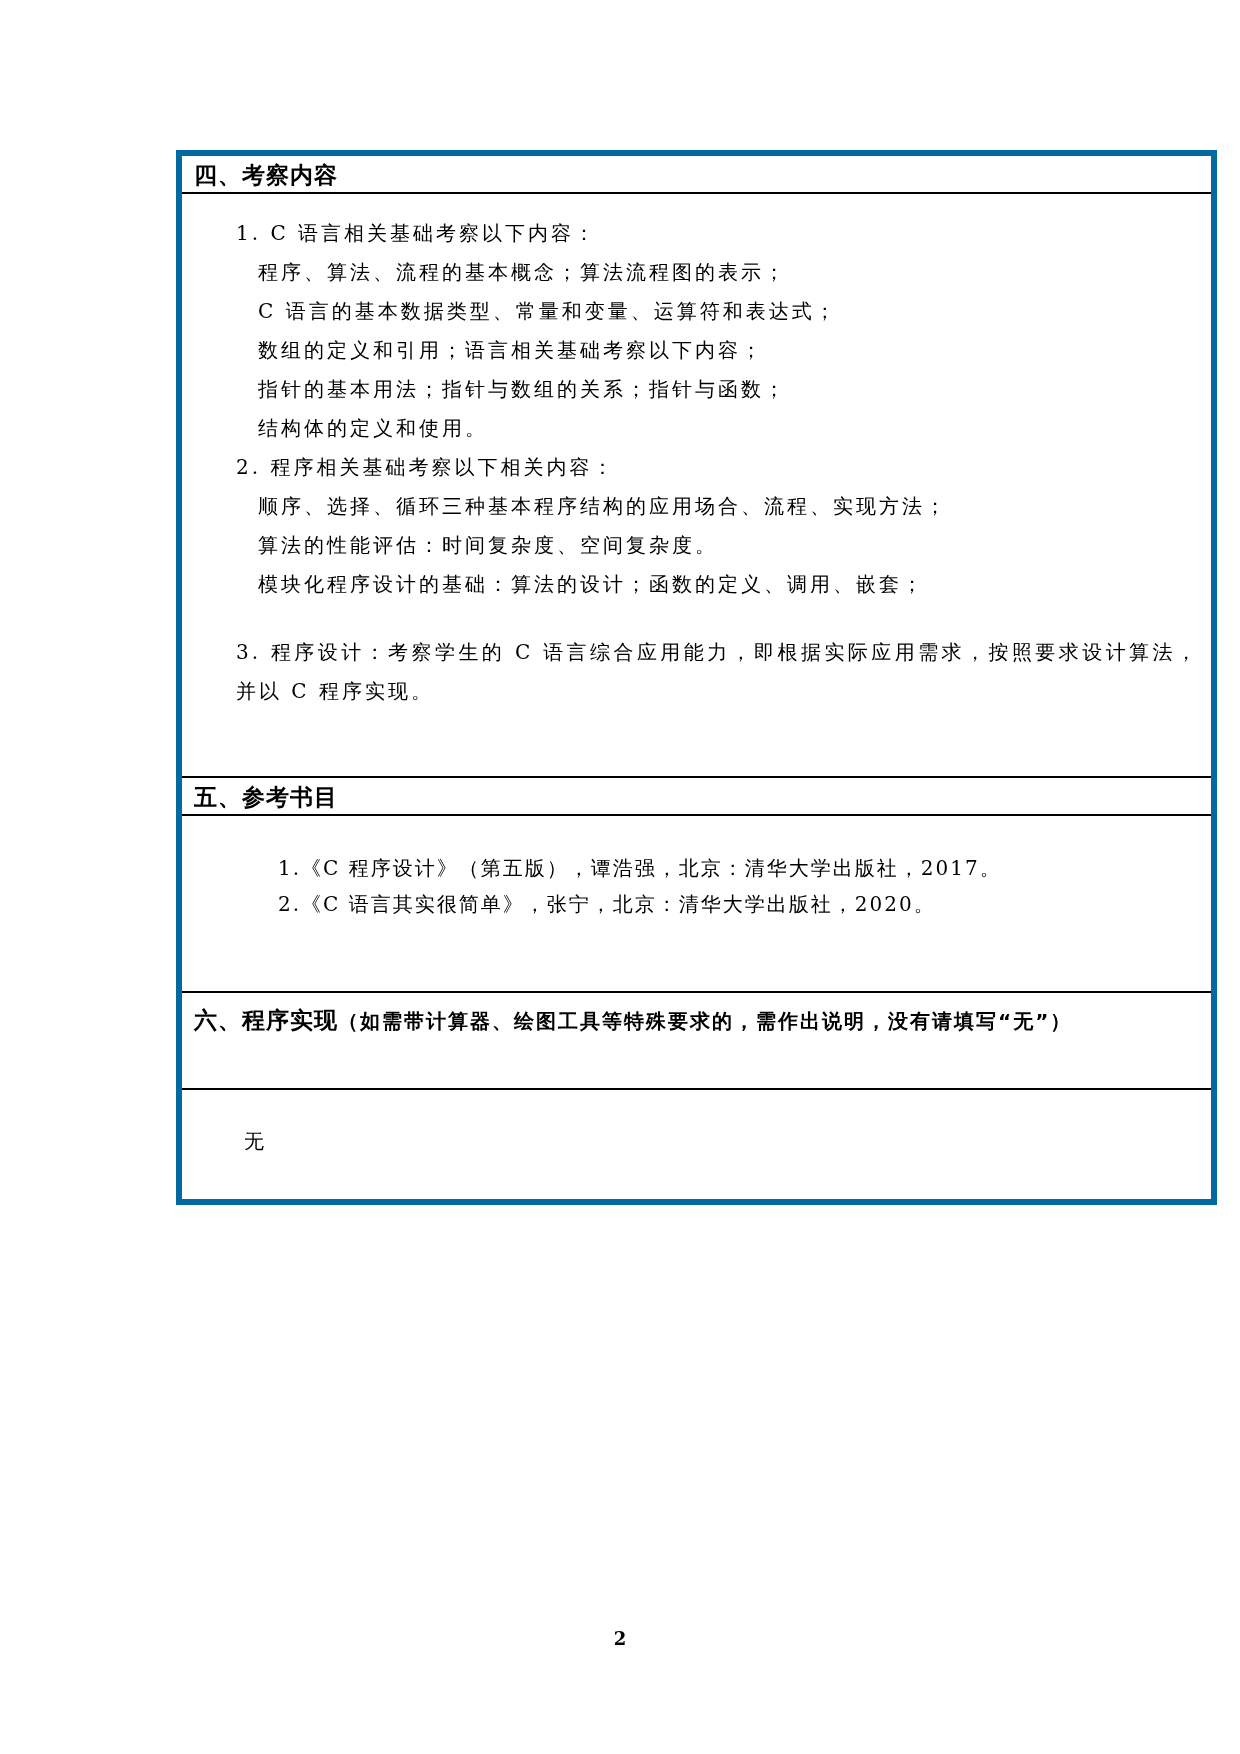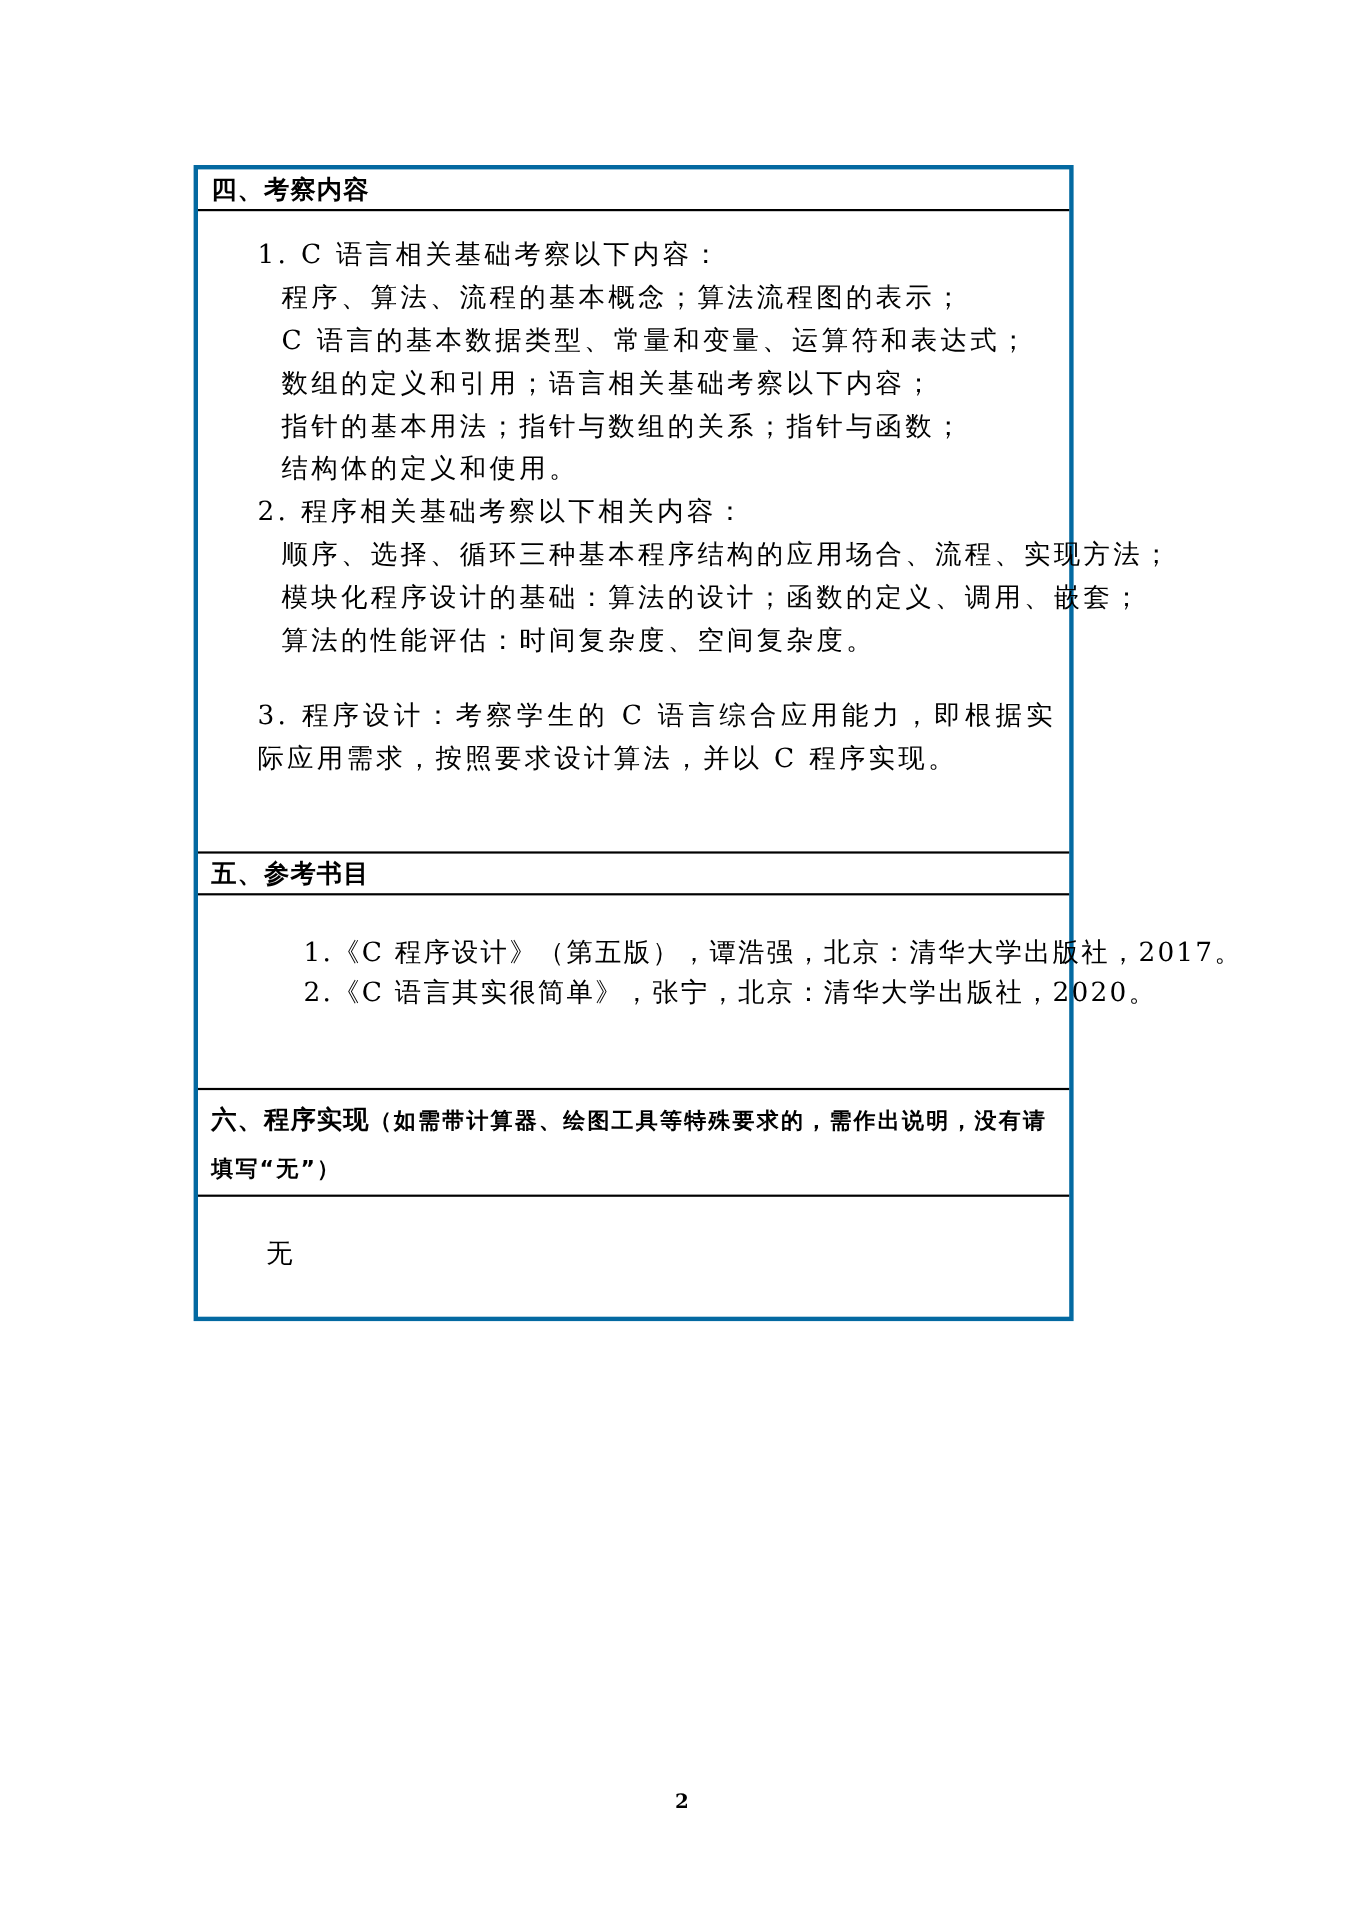--- a/index.html
+++ b/index.html
@@ -12,22 +12,22 @@
     height: 1754px;
     position: relative;
     font-family: "DejaVu Serif", "Liberation Serif", serif;
     color: #000;
     overflow: hidden;
   }
   .table {
     position: absolute;
     left: 176px;
     top: 150px;
-    width: 800px;
-    border: 4px solid #0369a1;
+    width: 1041px;
+    border: 6px solid #0369a1;
     box-sizing: border-box;
   }
   .section-header {
     border-bottom: 2px solid #000;
     box-sizing: border-box;
     padding: 0 12px;
     font-family: "DejaVu Sans", "Liberation Sans", sans-serif;
     font-weight: bold;
     font-size: 23px;
     letter-spacing: 1px;
@@ -41,21 +41,21 @@
     line-height: 44px;
     padding-top: 5px;
   }
   .section-header .note {
     font-size: 20px;
     letter-spacing: 2px;
   }
   .section-body {
     box-sizing: border-box;
     position: relative;
-    font-size: 24px;
+    font-size: 20px;
     letter-spacing: 3px;
   }
   .section-body.s4 {
     height: 584px;
     border-bottom: 2px solid #000;
     padding-top: 20px;
   }
   .section-body.s5 {
     height: 177px;
     border-bottom: 2px solid #000;
@@ -111,22 +111,22 @@
   </div>
   <div class="section-body s4">
     <div class="line lvl1">1. C 语言相关基础考察以下内容：</div>
     <div class="line lvl2">程序、算法、流程的基本概念；算法流程图的表示；</div>
     <div class="line lvl2">C 语言的基本数据类型、常量和变量、运算符和表达式；</div>
     <div class="line lvl2">数组的定义和引用；语言相关基础考察以下内容；</div>
     <div class="line lvl2">指针的基本用法；指针与数组的关系；指针与函数；</div>
     <div class="line lvl2">结构体的定义和使用。</div>
     <div class="line lvl1">2. 程序相关基础考察以下相关内容：</div>
     <div class="line lvl2">顺序、选择、循环三种基本程序结构的应用场合、流程、实现方法；</div>
+    <div class="line lvl2">算法的性能评估：时间复杂度、空间复杂度。</div>
     <div class="line lvl2">模块化程序设计的基础：算法的设计；函数的定义、调用、嵌套；</div>
-    <div class="line lvl2">算法的性能评估：时间复杂度、空间复杂度。</div>
     <div class="wrap-line">3. 程序设计：考察学生的 C 语言综合应用能力，即根据实际应用需求，按照要求设计算法，并以 C 程序实现。</div>
   </div>
 
   <div class="section-header single">
     <span>五、参考书目</span>
   </div>
   <div class="section-body s5">
     <div class="ref-line">1.《C 程序设计》（第五版），谭浩强，北京：清华大学出版社，2017。</div>
     <div class="ref-line">2.《C 语言其实很简单》，张宁，北京：清华大学出版社，2020。</div>
   </div>

